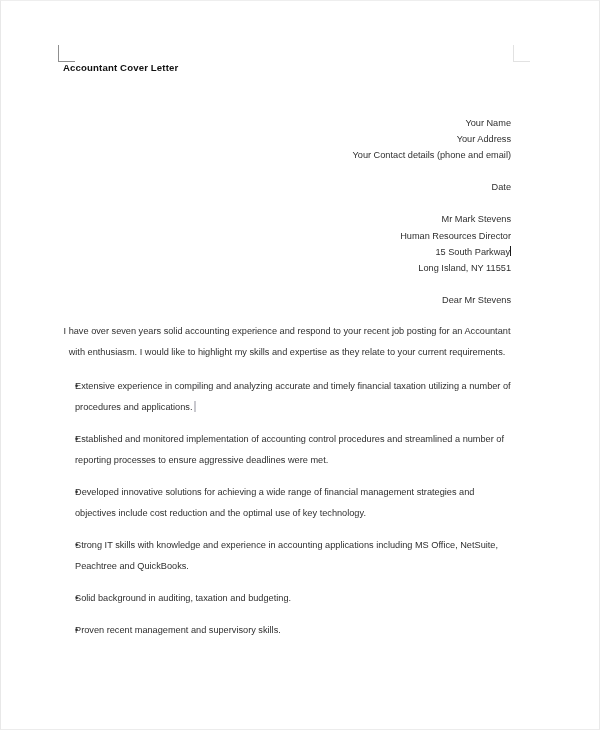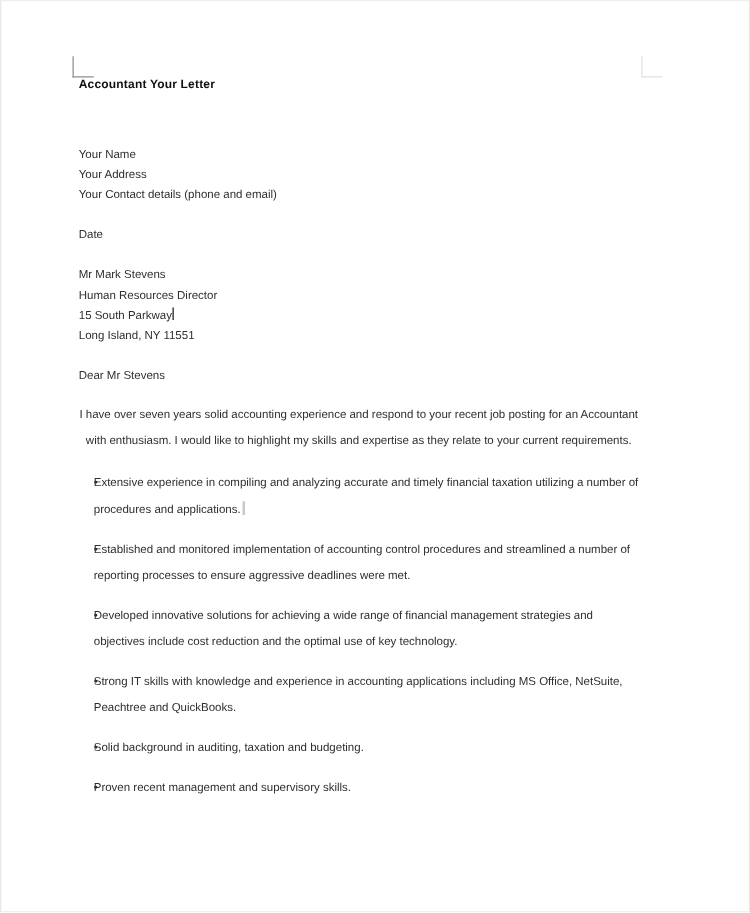--- a/index.html
+++ b/index.html
@@ -65,20 +65,21 @@
 
   .block {
     margin: 0;
     padding: 0;
   }
   .line {
     font-size: 9.2px;
     line-height: 16.2px;
     color: #2f2f2f;
     white-space: nowrap;
+    text-align: right;
   }
 
   .spacer-lg { height: 42px; }
   .spacer-sm { height: 16px; }
   .spacer-xs { height: 13px; }
 
   .para {
     font-size: 9.2px;
     line-height: 21px;
     color: #2f2f2f;
@@ -135,21 +136,21 @@
 </head>
 <body>
 
 <div id="page">
 
   <span class="crop-mark left"></span>
   <span class="crop-mark right"></span>
 
   <div class="doc">
 
-    <div class="doc-title">Accountant Your Letter</div>
+    <div class="doc-title">Accountant Cover Letter</div>
 
     <div class="spacer-lg"></div>
 
     <div class="block">
       <div class="line">Your Name</div>
       <div class="line">Your Address</div>
       <div class="line">Your Contact details (phone and email)</div>
     </div>
 
     <div class="spacer-sm"></div>

